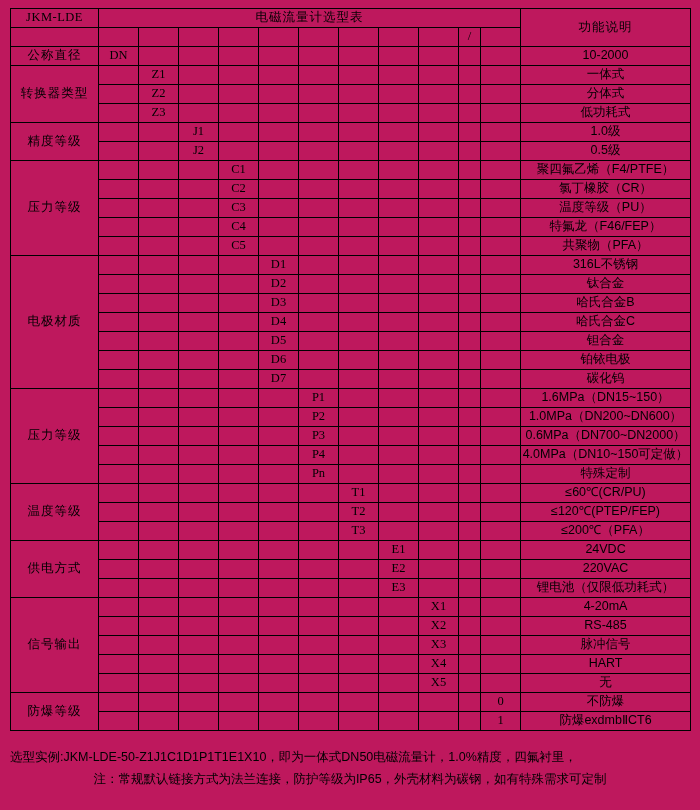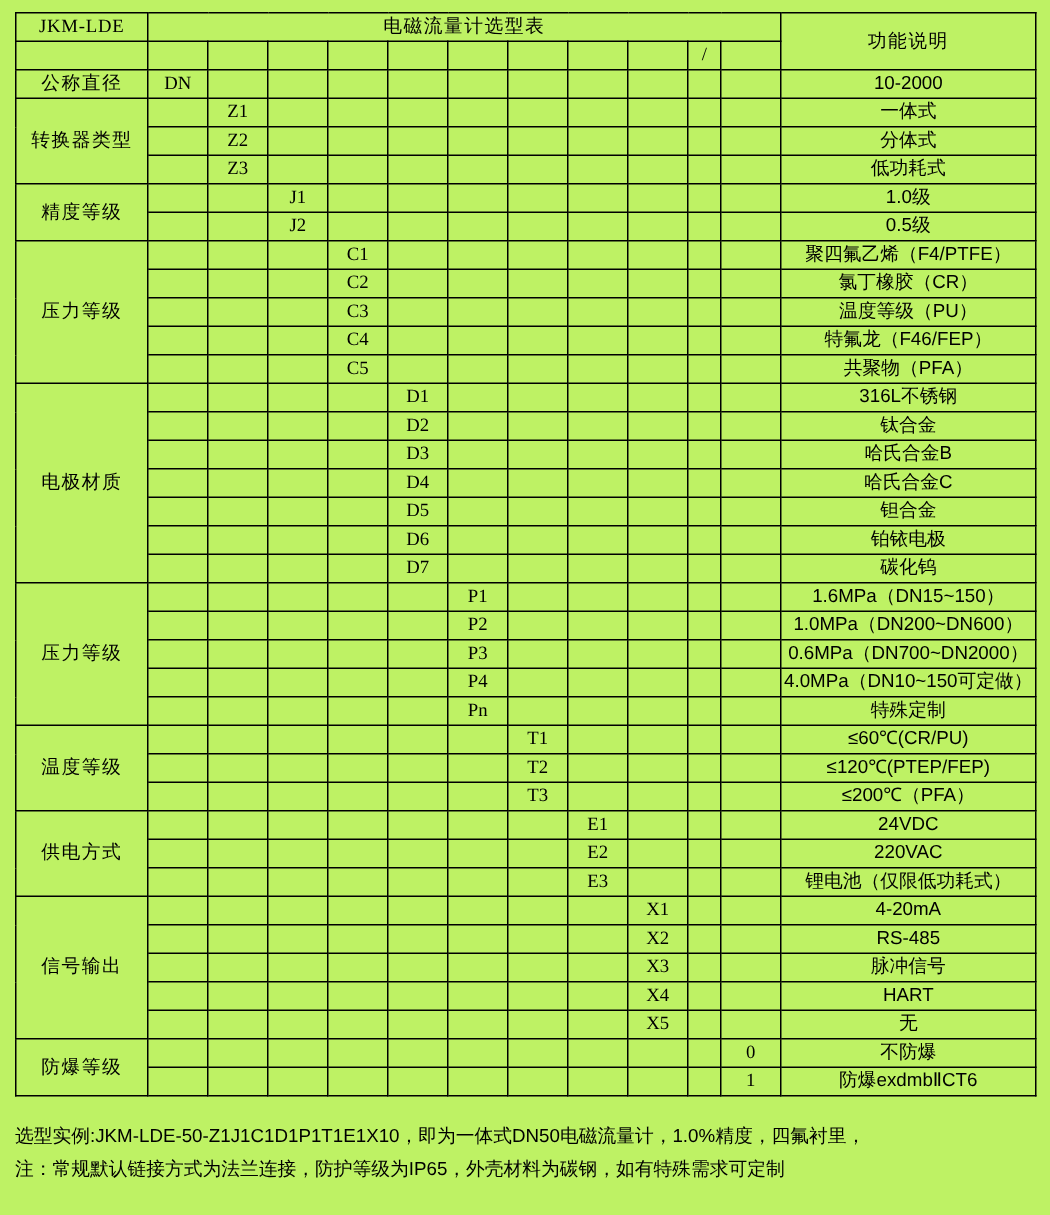--- a/index.html
+++ b/index.html
@@ -5,21 +5,21 @@
   * { box-sizing: border-box; }
   html, body {
     margin: 0; padding: 0;
     background: #ffffff;
     font-family: "Liberation Sans", sans-serif;
   }
   #page {
     width: 700px;
     height: 810px;
     position: relative;
-    background: #bef264;
+    background: #be185d;
     padding: 8px 10px 0 10px;
   }
   table.sel {
     border-collapse: collapse;
     width: 680px;
     table-layout: fixed;
   }
   table.sel td {
     border: 1px solid #000;
     height: 19px;
@@ -61,20 +61,21 @@
   .footer {
     width: 680px;
     margin-top: 17px;
     font-size: 12.5px;
     color: #000;
     line-height: 1.55;
   }
   .footer .ln { white-space: nowrap; }
   .footer .note {
     margin-top: 3px;
+    text-align: center;
   }
   .emptycell { }
 </style>
 </head>
 <body>
 
 <div id="page">
   <table class="sel">
     <colgroup>
       <col style="width:88px">

